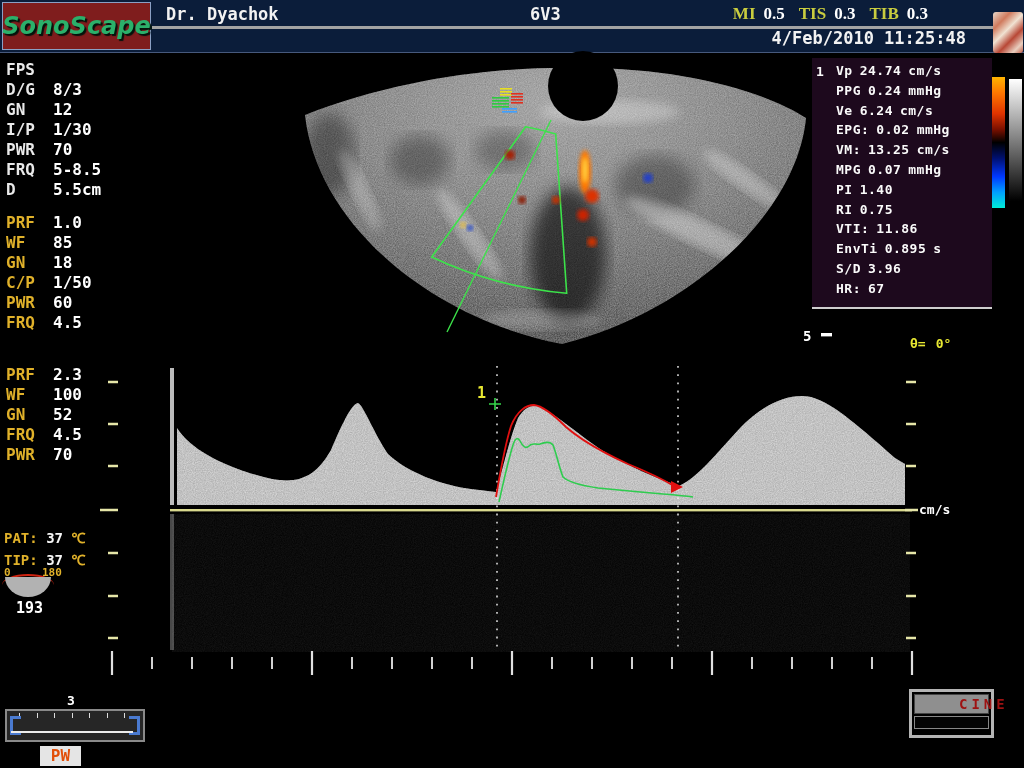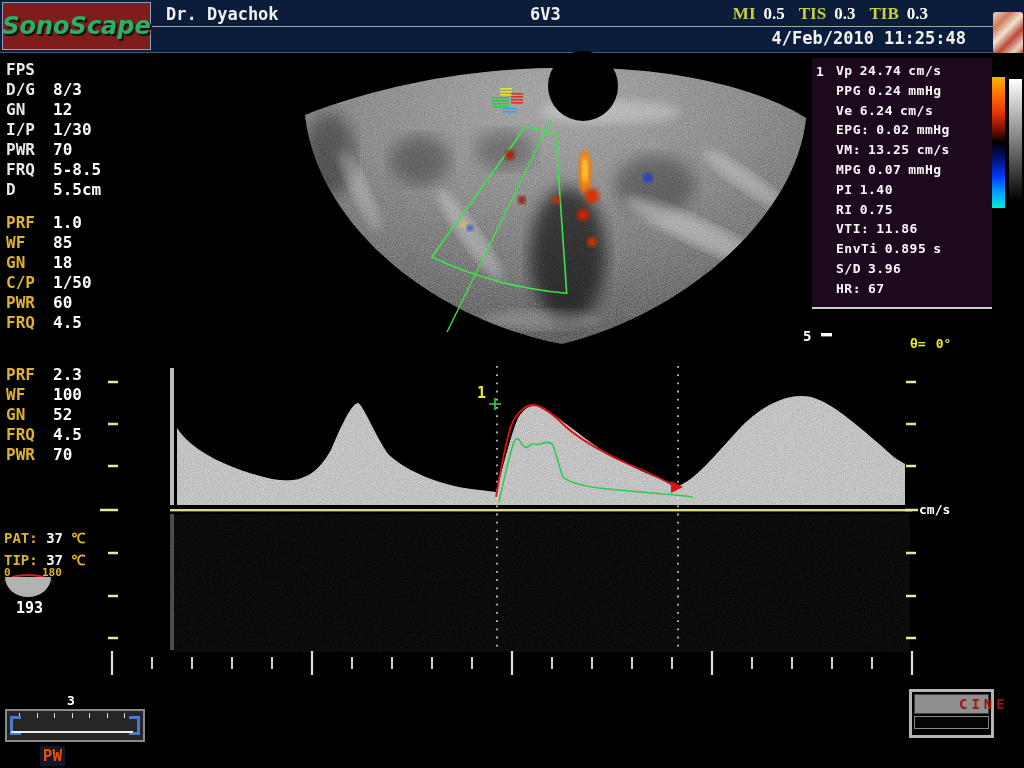--- a/index.html
+++ b/index.html
@@ -6,21 +6,21 @@
   body{width:1024px;height:768px;position:relative;overflow:hidden;
        font-family:"DejaVu Sans Mono",monospace;}
   .abs{position:absolute;}
   
   #header{left:0;top:0;width:1024px;height:52px;background:#0b1d3a;
           border-bottom:1px solid #47597c;}
   #logo-box{left:2px;top:2px;width:147px;height:46px;background:#7f1d1d;
             border:1px solid #8ba0c4;display:flex;align-items:center;justify-content:center;}
   #logo{font:italic bold 24px "DejaVu Sans",sans-serif;color:#2bb06a;
         text-shadow:2px 2px 1px #03140c;letter-spacing:0px;}
-  #hrow1{left:152px;top:2px;width:870px;height:24px;border-bottom:1px solid #a3a3a3;}
+  #hrow1{left:152px;top:2px;width:870px;height:24px;border-bottom:3px solid #a3a3a3;}
   #hrow2{left:152px;top:27px;width:870px;height:23px;}
   .htxt{font-weight:bold;font-size:17px;color:#f2f2f2;white-space:pre;}
   #doctor{left:14px;top:2px;}
   #probe{left:378px;top:2px;}
   #indices{right:94px;top:2px;display:flex;gap:14px;}
   .idx-pair{display:flex;gap:8px;font-family:Liberation Serif, serif;}
   .idx-label{color:#c9cd3f;font-weight:bold;font-size:17px;}
   .idx-value{color:#fff;font-weight:bold;font-size:17px;}
   #datetime{right:56px;top:1px;}
   #thumb{left:993px;top:12px;width:30px;height:41px;border-radius:3px;z-index:6;
@@ -65,21 +65,21 @@
   
   #ruler{left:5px;top:709px;width:136px;height:29px;border:2px solid #8a8a8a;
          background:#262626;z-index:4;}
   .rtick{position:absolute;top:2px;width:1px;height:5px;background:#ddd;}
   #bracketL{left:3px;top:5px;width:8px;height:13px;border-left:3px solid #4a7ad0;
             border-top:3px solid #4a7ad0;border-bottom:3px solid #4a7ad0;}
   #bracketR{right:3px;top:5px;width:8px;height:13px;border-right:3px solid #4a7ad0;
             border-top:3px solid #4a7ad0;border-bottom:3px solid #4a7ad0;}
   #rline{left:4px;top:20px;width:122px;height:2px;background:#ececec;}
   #ruler-num{left:67px;top:693px;color:#fff;font-weight:bold;font-size:13px;z-index:4;}
-  #pw-btn{left:40px;top:746px;width:25px;height:20px;background:#0f172a;color:#e2500a;
+  #pw-btn{left:40px;top:746px;width:41px;height:20px;background:#e5e5e5;color:#e2500a;
           font-weight:bold;font-size:16px;text-align:center;line-height:20px;z-index:4;}
   #cine-btn{left:909px;top:689px;width:75px;height:39px;border:3px solid #b4b4b4;
             background:#000;padding:2px;z-index:4;}
   #cine-top{height:18px;background:#8f8f8f;border:1px solid #444;color:#9e1212;
             font-weight:bold;font-size:14px;letter-spacing:4px;text-align:center;line-height:18px;padding-left:44px;}
   #cine-bottom{height:11px;margin-top:2px;background:#040404;border:1px solid #888;}
   #gfx{left:0;top:0;z-index:1;}
   .txt-layer{z-index:3;}
 </style>
 </head>

